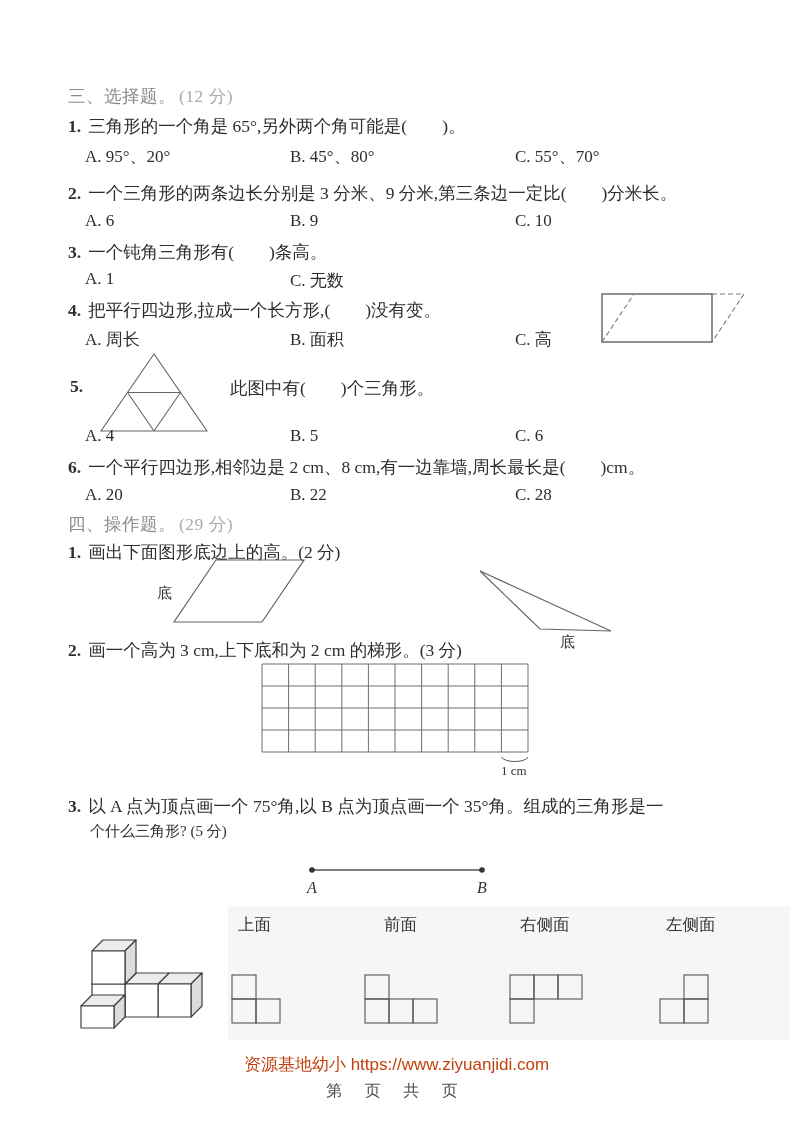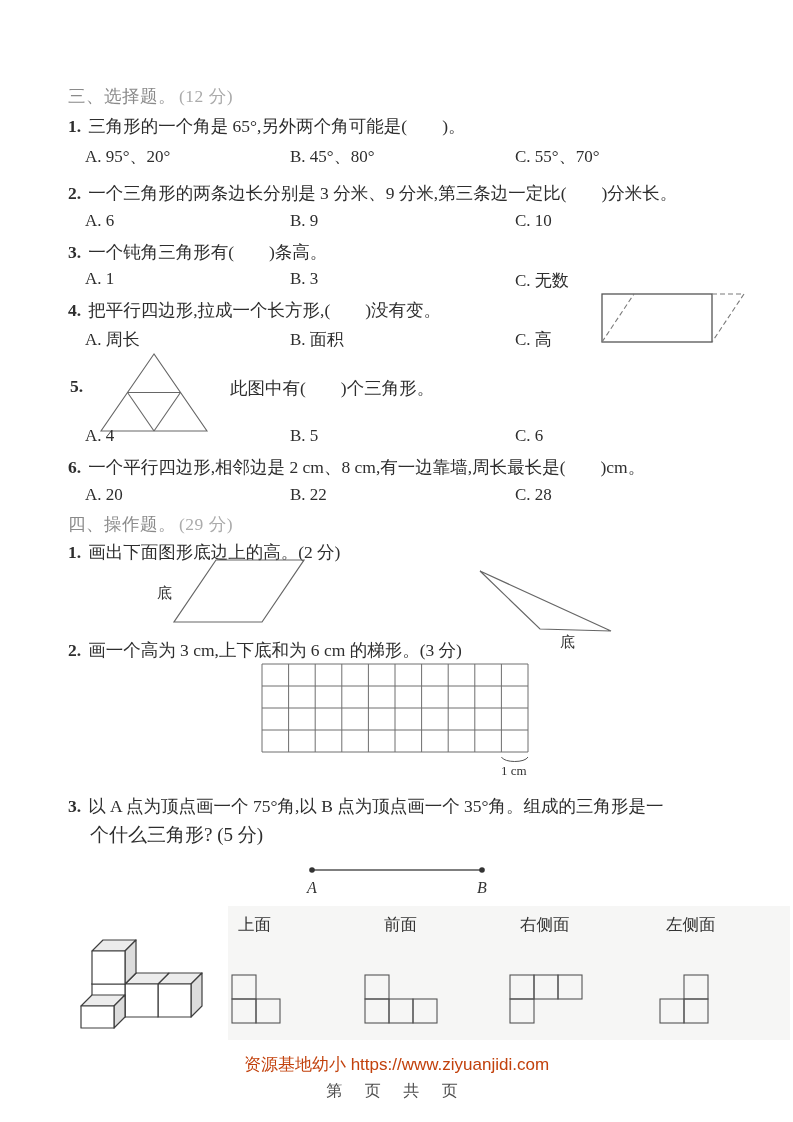--- a/index.html
+++ b/index.html
@@ -10,21 +10,21 @@
   }
   .abs{position:absolute;}
   .sec-title{font-size:17.5px;color:#8a8a8a;letter-spacing:.5px;}
   .sec-title .score{color:#ababab;margin-left:3px;}
   .q{left:68px;width:672px;font-size:17.5px;white-space:nowrap;}
   .qnum{font-weight:bold;margin-right:7px;}
   .opts{left:85px;width:655px;display:flex;font-size:17px;}
   .o1{width:205px;}
   .o2{width:225px;}
   .o3{flex:1;}
-  .cont{left:90px;width:650px;font-size:19px;white-space:nowrap;}
+  .cont{left:90px;width:650px;font-size:15px;white-space:nowrap;}
   .vlabel{font-size:16.5px;color:#333;}
   .band{background:#f6f6f5;}
   svg{display:block;}
   svg text{font-family:"Liberation Serif","DejaVu Serif",serif;fill:#333;}
   .footer1{left:0;width:793px;text-align:center;font-family:"Liberation Sans","DejaVu Sans",sans-serif;
            font-size:17px;color:#c2410c;}
   .footer2{left:0;width:793px;text-align:center;font-family:"Liberation Sans","DejaVu Sans",sans-serif;
            font-size:16px;color:#4d4d4d;letter-spacing:9px;}
 </style>
 </head>
@@ -52,21 +52,20 @@
     <span class="o1">A. 6</span>
     <span class="o2">B. 9</span>
     <span class="o3">C. 10</span>
   </div>
 
   <div class="abs q" style="top:240px;">
     <span class="qnum">3.</span><span>一个钝角三角形有(　　)条高。</span>
   </div>
   <div class="abs opts" style="top:269px;">
     <span class="o1">A. 1</span>
-    <span class="o2">B. 3</span>
     <span class="o3">C. 无数</span>
   </div>
 
   <div class="abs q" style="top:298px;">
     <span class="qnum">4.</span><span>把平行四边形,拉成一个长方形,(　　)没有变。</span>
   </div>
   <div class="abs opts" style="top:328px;">
     <span class="o1">A. 周长</span>
     <span class="o2">B. 面积</span>
     <span class="o3">C. 高</span>
@@ -123,21 +122,21 @@
   </div>
 
   <div class="abs" style="left:465px;top:563px;">
     <svg width="162" height="88" viewBox="0 0 162 88">
       <polygon points="15,8 146,68 75,66" fill="none" stroke="#666" stroke-width="1.2"></polygon>
       <text x="95" y="84" font-size="15">底</text>
     </svg>
   </div>
 
   <div class="abs q" style="top:638px;">
-    <span class="qnum">2.</span><span>画一个高为 3 cm,上下底和为 6 cm 的梯形。(3 分)</span>
+    <span class="qnum">2.</span><span>画一个高为 3 cm,上下底和为 2 cm 的梯形。(3 分)</span>
   </div>
 
   <div class="abs" style="left:258px;top:660px;">
     <svg width="276" height="122" viewBox="0 0 276 122">
       <path d="M4 4V92M30.6 4V92M57.2 4V92M83.8 4V92M110.4 4V92M137 4V92M163.6 4V92M190.2 4V92M216.8 4V92M243.4 4V92M270 4V92 M4 4H270M4 26H270M4 48H270M4 70H270M4 92H270" fill="none" stroke="#6e6e6e" stroke-width="1"></path>
       <path d="M243.4 97 c3 6 23.6 6 26.6 0" fill="none" stroke="#555" stroke-width="1"></path>
       <text x="243" y="115" font-size="13">1 cm</text>
     </svg>
   </div>
 

